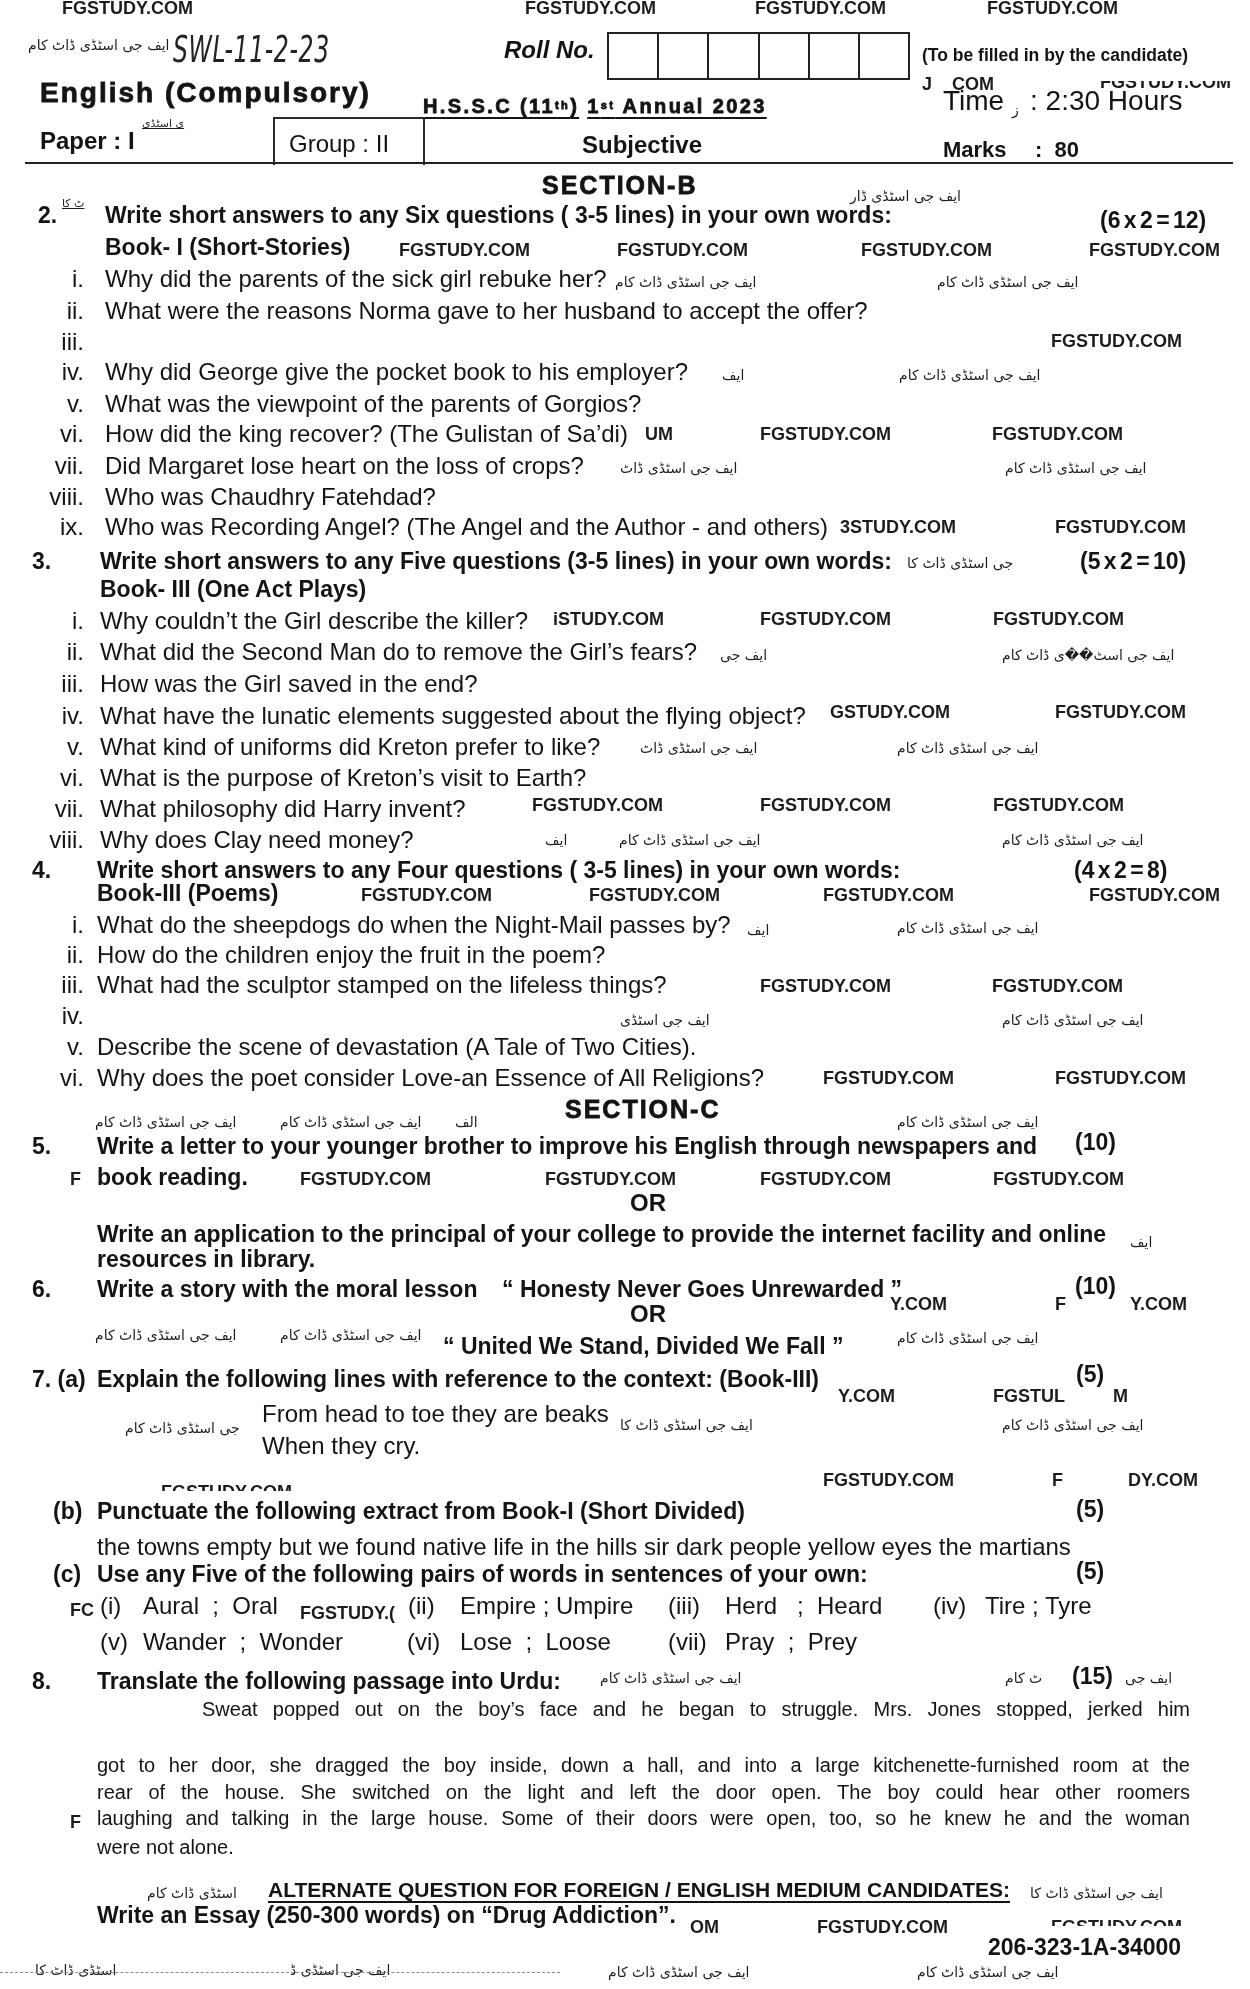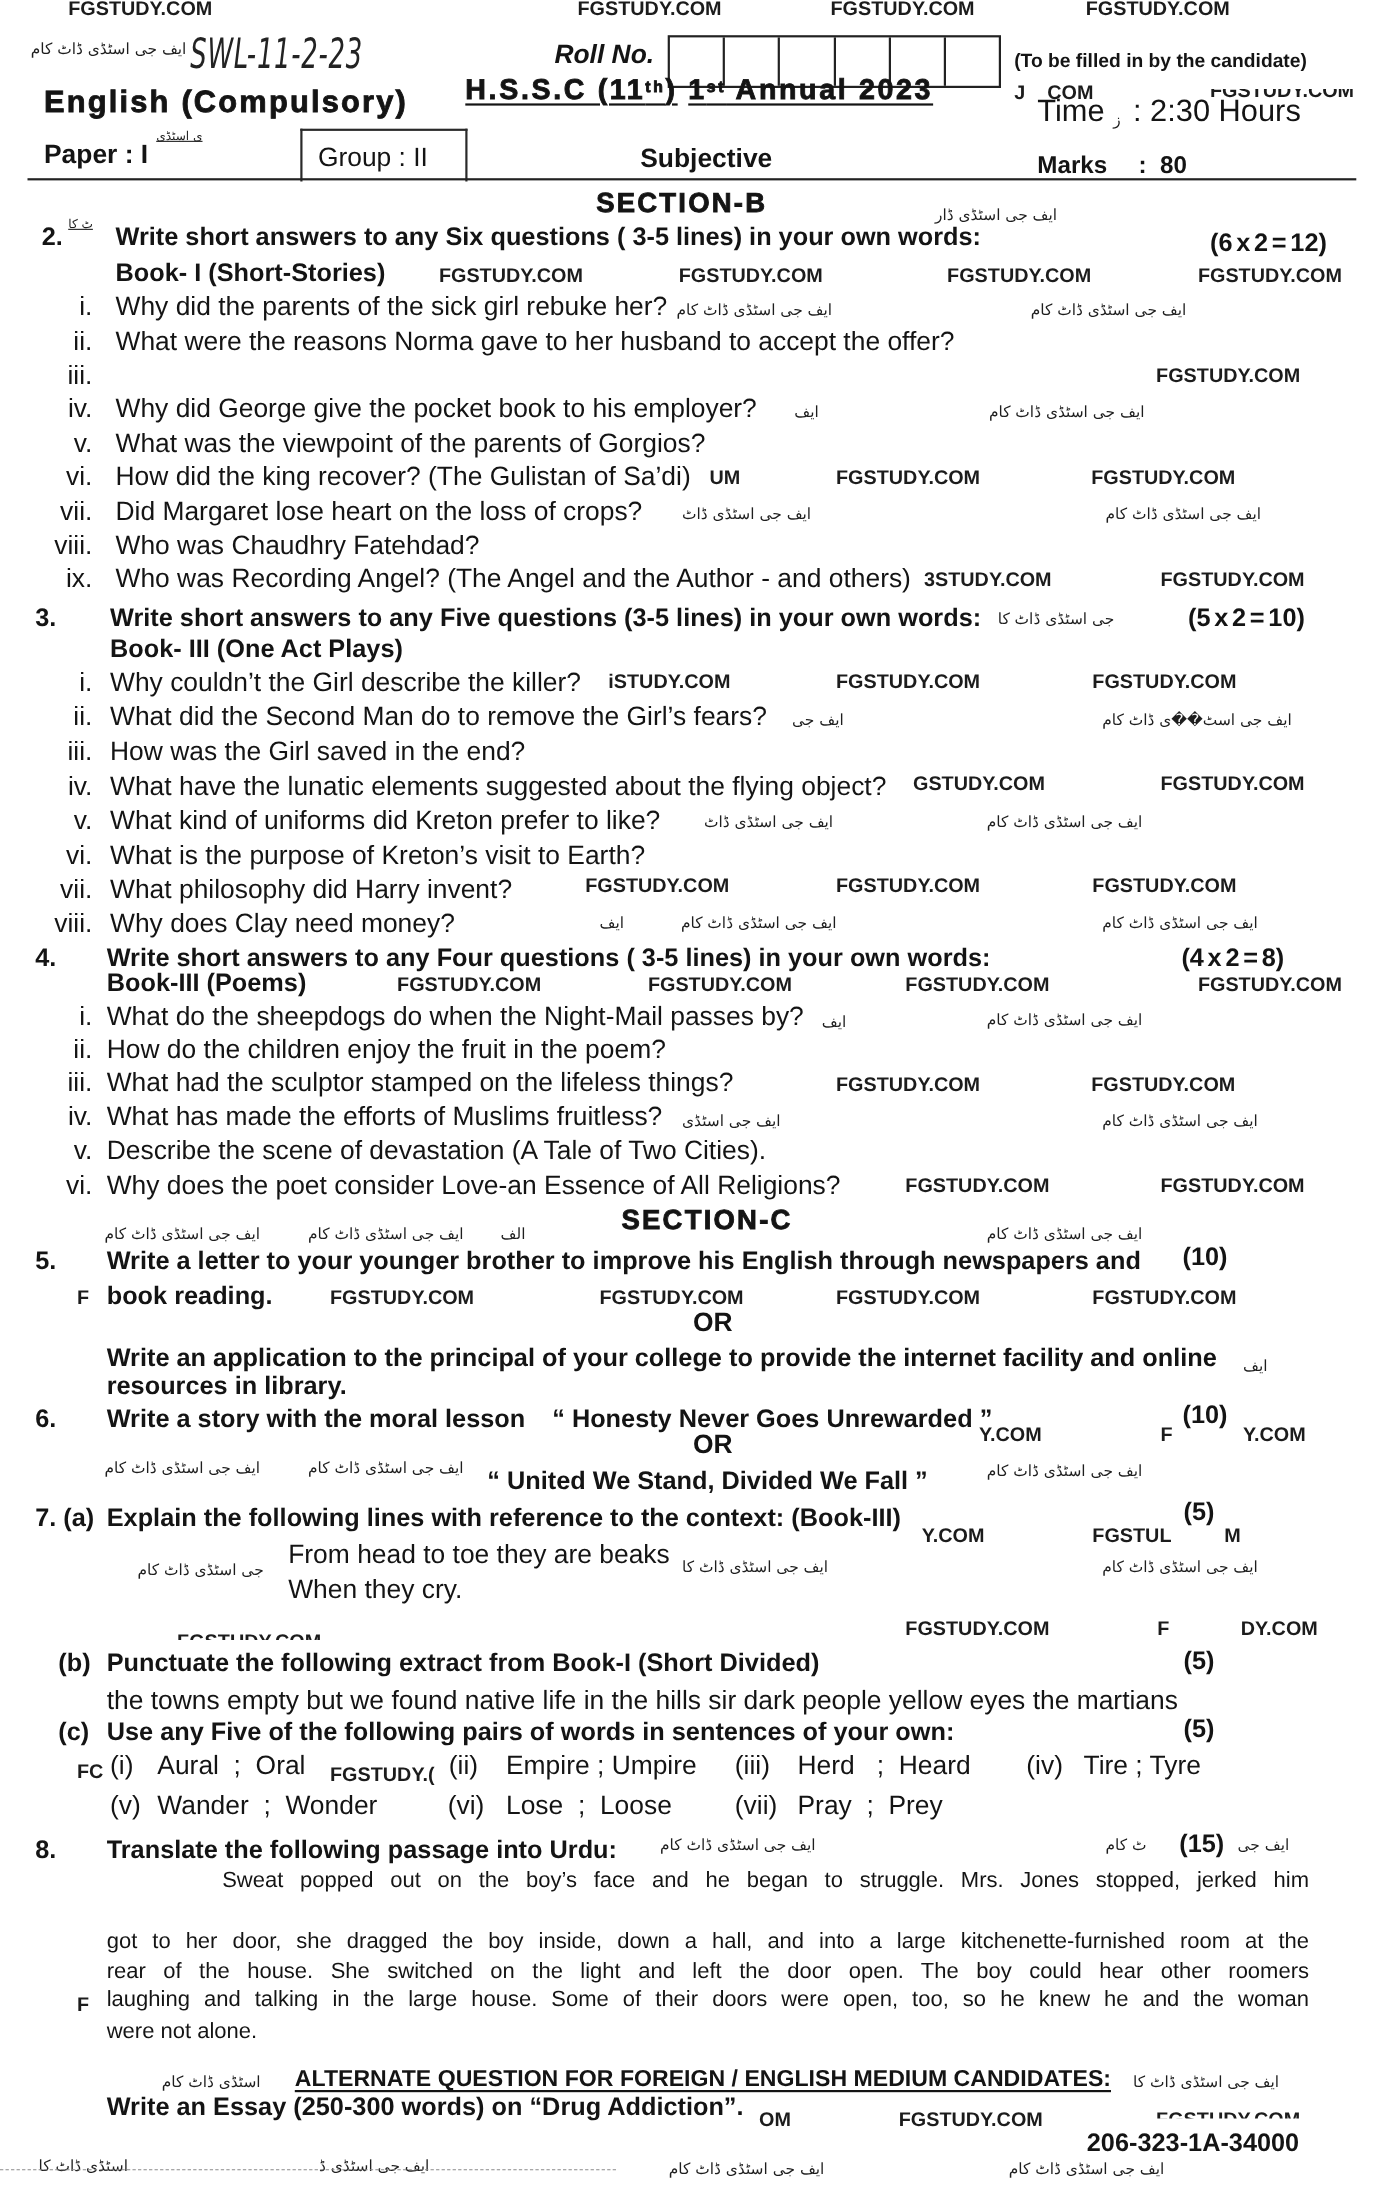--- a/index.html
+++ b/index.html
@@ -141,21 +141,21 @@
     <div class="cell"></div>
     <div class="cell"></div>
     <div class="cell"></div>
     <div class="cell"></div>
     <div class="cell"></div>
   </div>
   <span class="a" style="left:922px;top:41px;font-size:17.5px;font-weight:bold">(To be filled in by the candidate)</span>
 
   <span class="a heavy" style="left:40px;top:77px;font-size:28px;line-height:32px;letter-spacing:2px">English (Compulsory)</span>
 
-  <span class="a heavy" style="left:423px;top:66px;font-size:26px;line-height:30px;letter-spacing:2.4px"><span class="ul"><span>H.S.S.C (11</span><sup class="s">th</sup><span>)</span></span> <span class="ul"><span>1</span><sup class="s">st</sup><span> Annual 2023</span></span></span>
+  <span class="a heavy" style="left:423px;top:86px;font-size:20px;line-height:40px;letter-spacing:2.4px"><span class="ul"><span>H.S.S.C (11</span><sup class="s">th</sup><span>)</span></span> <span class="ul"><span>1</span><sup class="s">st</sup><span> Annual 2023</span></span></span>
 
   <span class="a" style="left:943px;top:85px;font-size:28px;line-height:32px">Time</span>
   <span class="a" style="left:1030px;top:85px;font-size:28px;line-height:32px">: 2:30 Hours</span>
 
   <span class="a" style="left:40px;top:127px;font-size:24px;font-weight:bold">Paper : I</span>
   <div class="groupbox"></div>
   <span class="a" style="left:289px;top:130px;font-size:24px">Group : II</span>
   <span class="a" style="left:582px;top:131px;font-size:24px;font-weight:bold">Subjective</span>
   <span class="a" style="left:943px;top:136px;font-size:22px;font-weight:bold">Marks</span>
   <span class="a" style="left:1035px;top:136px;font-size:22px;font-weight:bold;white-space:pre">:  80</span>
@@ -251,21 +251,20 @@
   <div class="item" style="top:941px">
       <span class="num">ii.</span>
       <span class="txt" style="left:97px">How do the children enjoy the fruit in the poem?</span>
     </div>
   <div class="item" style="top:971px">
       <span class="num">iii.</span>
       <span class="txt" style="left:97px">What had the sculptor stamped on the lifeless things?</span>
     </div>
   <div class="item" style="top:1002px">
       <span class="num">iv.</span>
-      <span class="txt" style="left:97px">What has made the efforts of Muslims fruitless?</span>
     </div>
   <div class="item" style="top:1033px">
       <span class="num">v.</span>
       <span class="txt" style="left:97px">Describe the scene of devastation (A Tale of Two Cities).</span>
     </div>
   <div class="item" style="top:1064px">
       <span class="num">vi.</span>
       <span class="txt" style="left:97px">Why does the poet consider Love-an Essence of All Religions?</span>
     </div>
 

